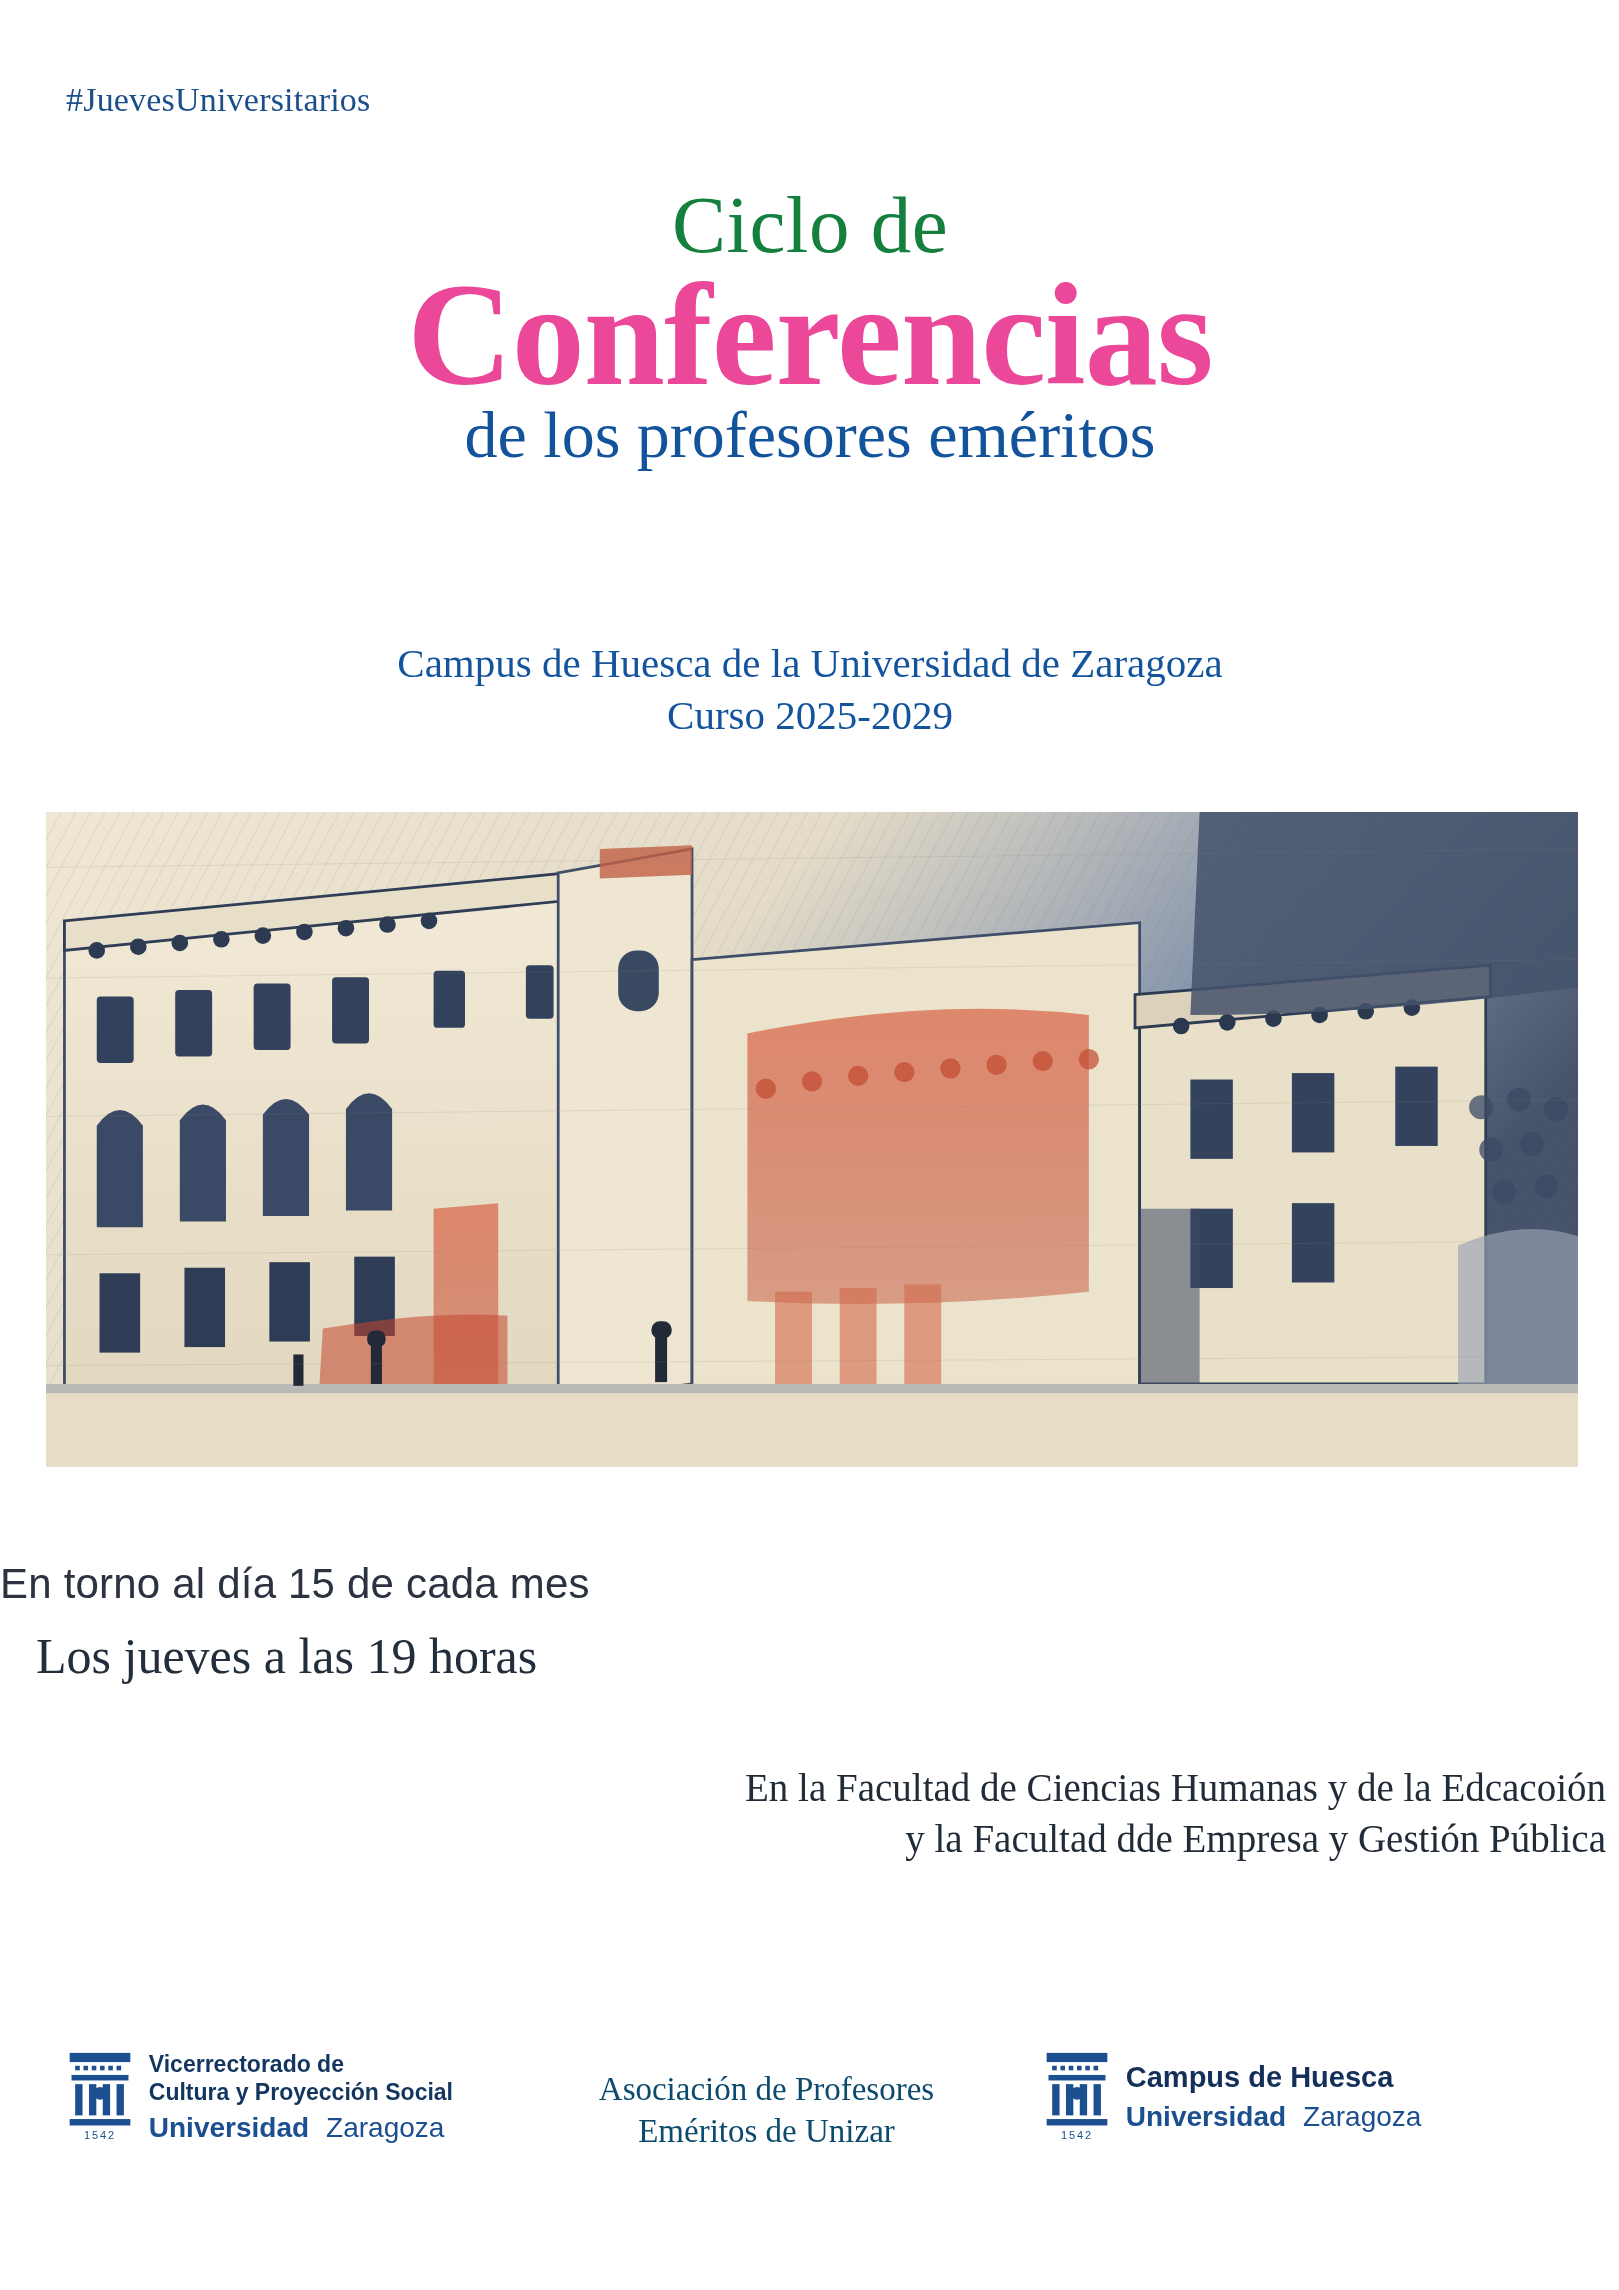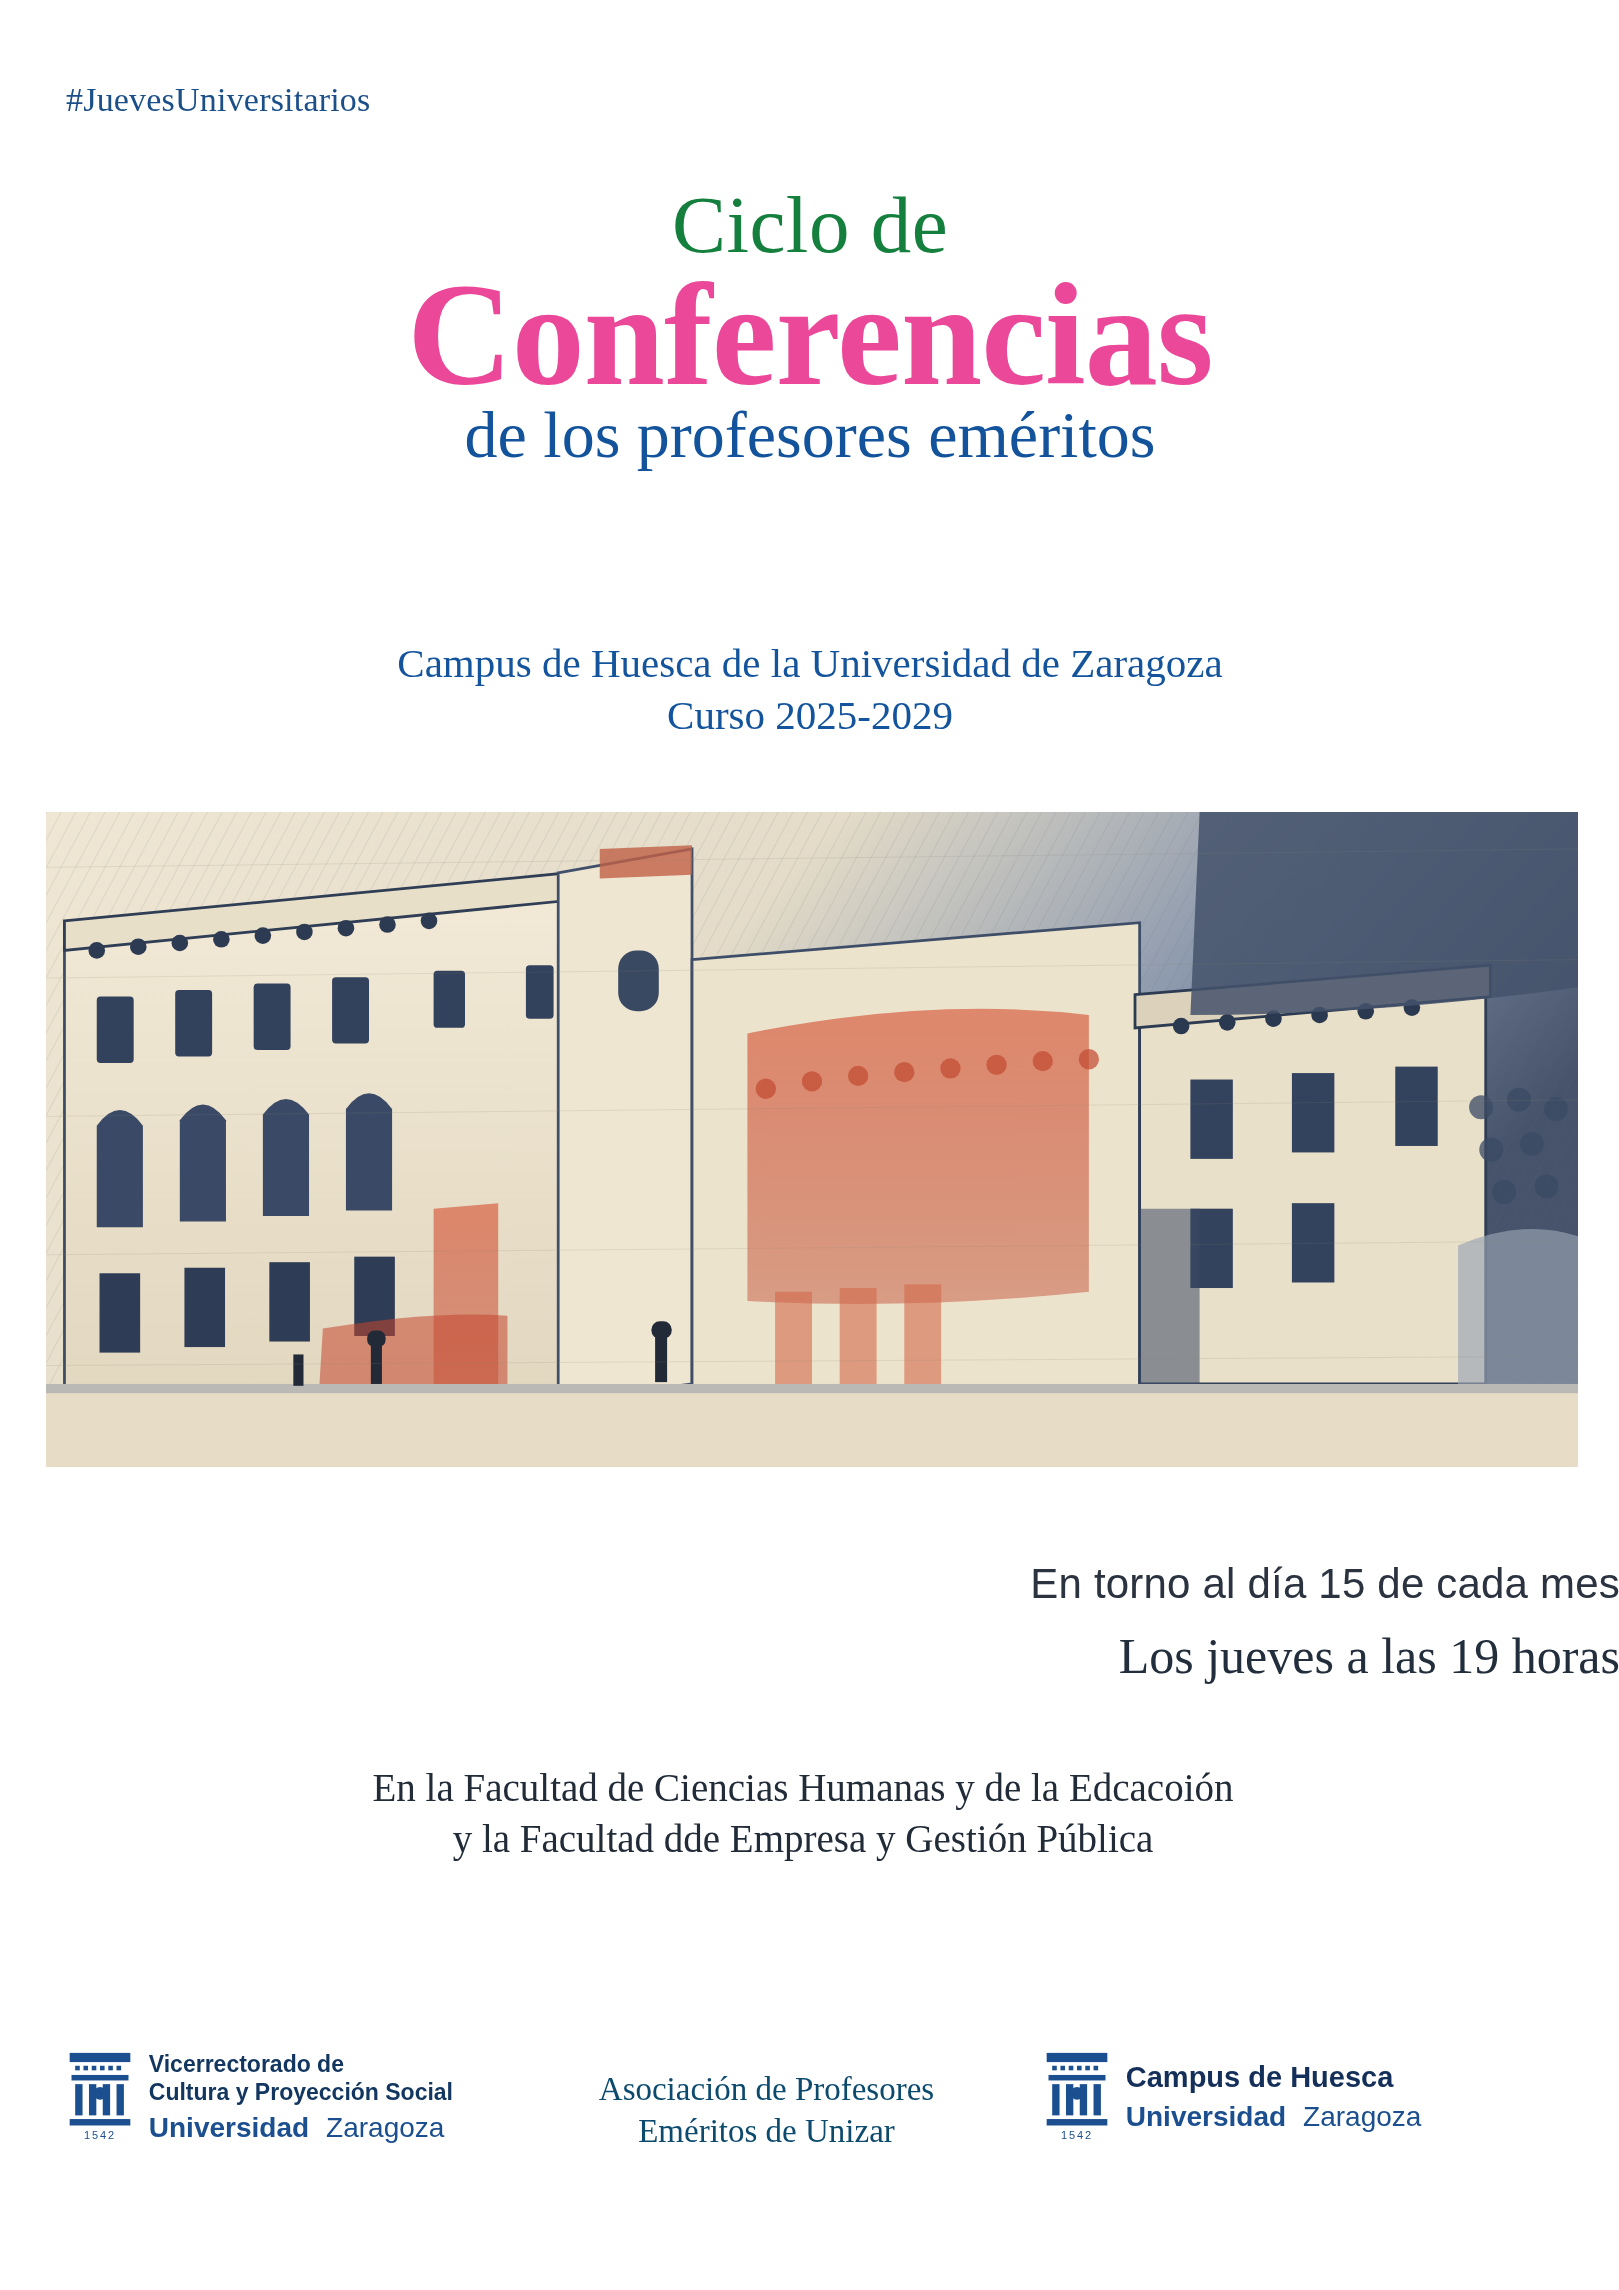--- a/index.html
+++ b/index.html
@@ -96,21 +96,21 @@
     width: 100%;
     height: 100%;
   }
 
   
   .schedule {
     position: absolute;
     left: 0;
     right: 0;
     top: 1560px;
-    text-align: right;
+    text-align: left;
     color: #232e3c;
   }
   .sched-when {
     font-family: "Liberation Sans", sans-serif;
     font-size: 42px;
     color: #2b3340;
     letter-spacing: 0.2px;
   }
   .sched-time {
     font-family: "Liberation Serif", serif;
@@ -118,21 +118,21 @@
     margin-top: 18.5px;
     color: #232e3c;
     padding-left: 36px;
   }
 
   .venue {
     position: absolute;
     left: 0;
     right: 14px;
     top: 1763px;
-    text-align: center;
+    text-align: right;
     color: #222c38;
     font-family: "Liberation Serif", serif;
     font-size: 39px;
     line-height: 1.3;
   }
 
   
   .footer {
     position: absolute;
     left: 0;

